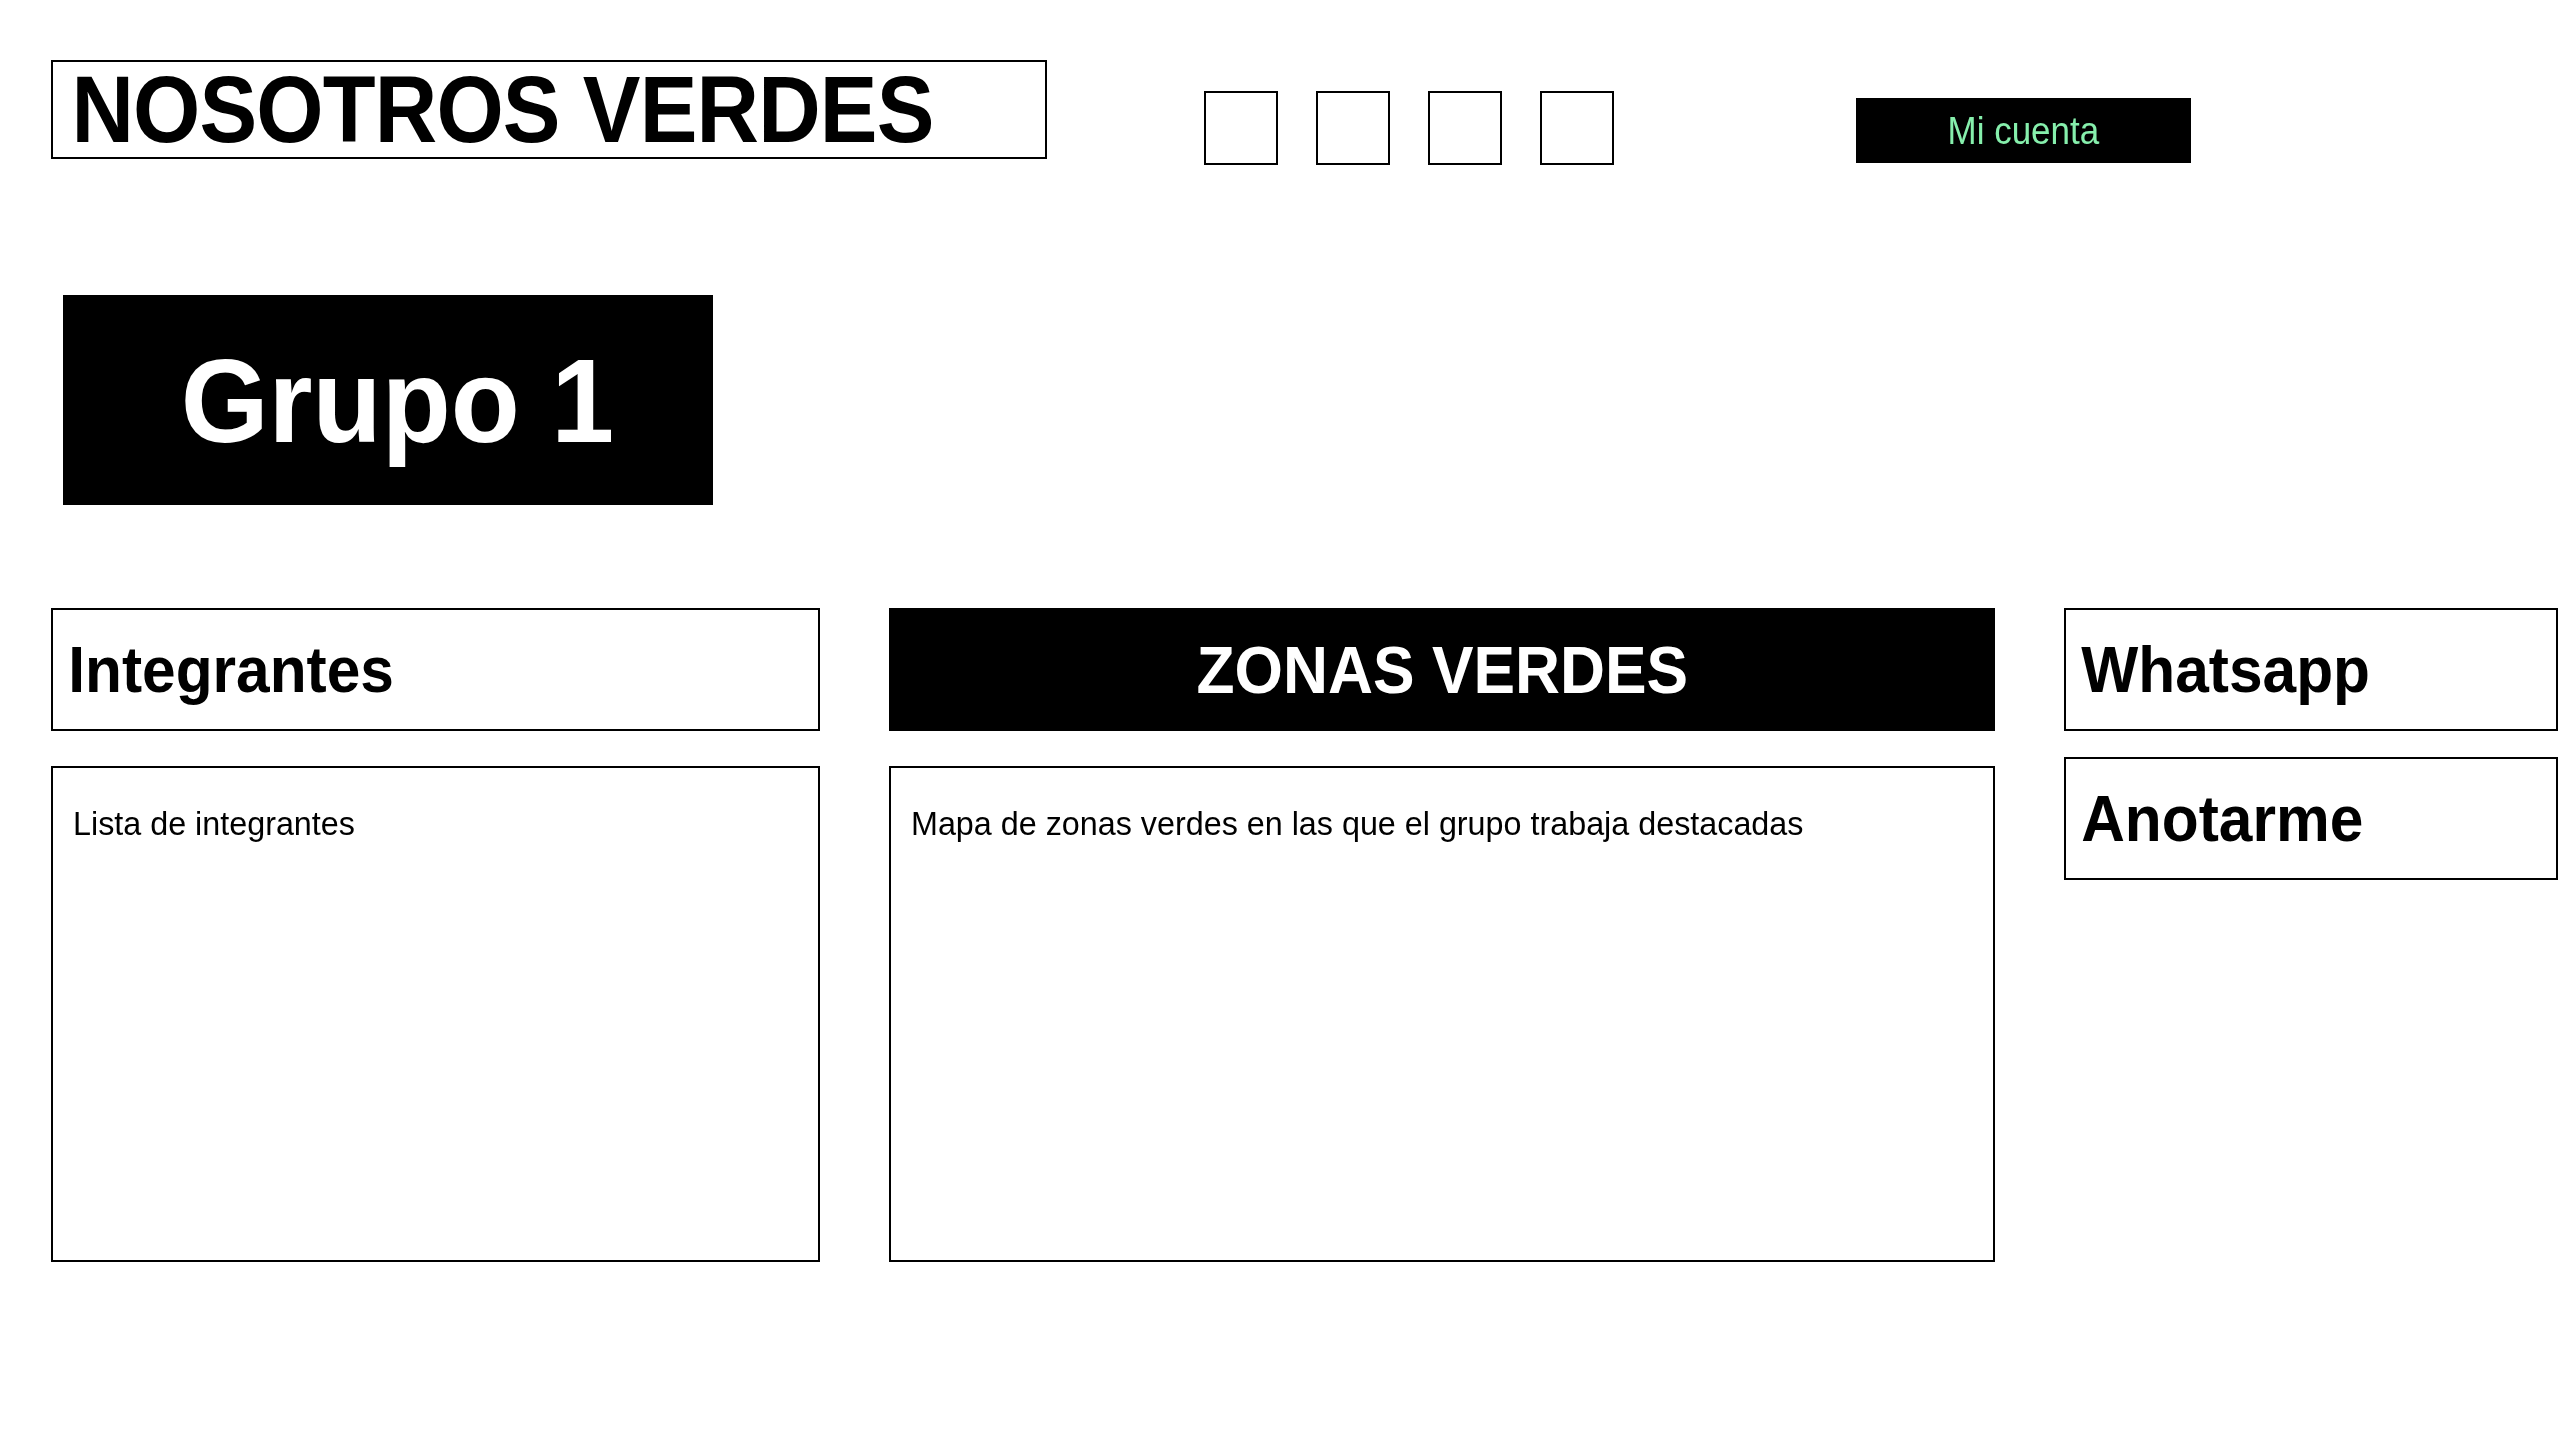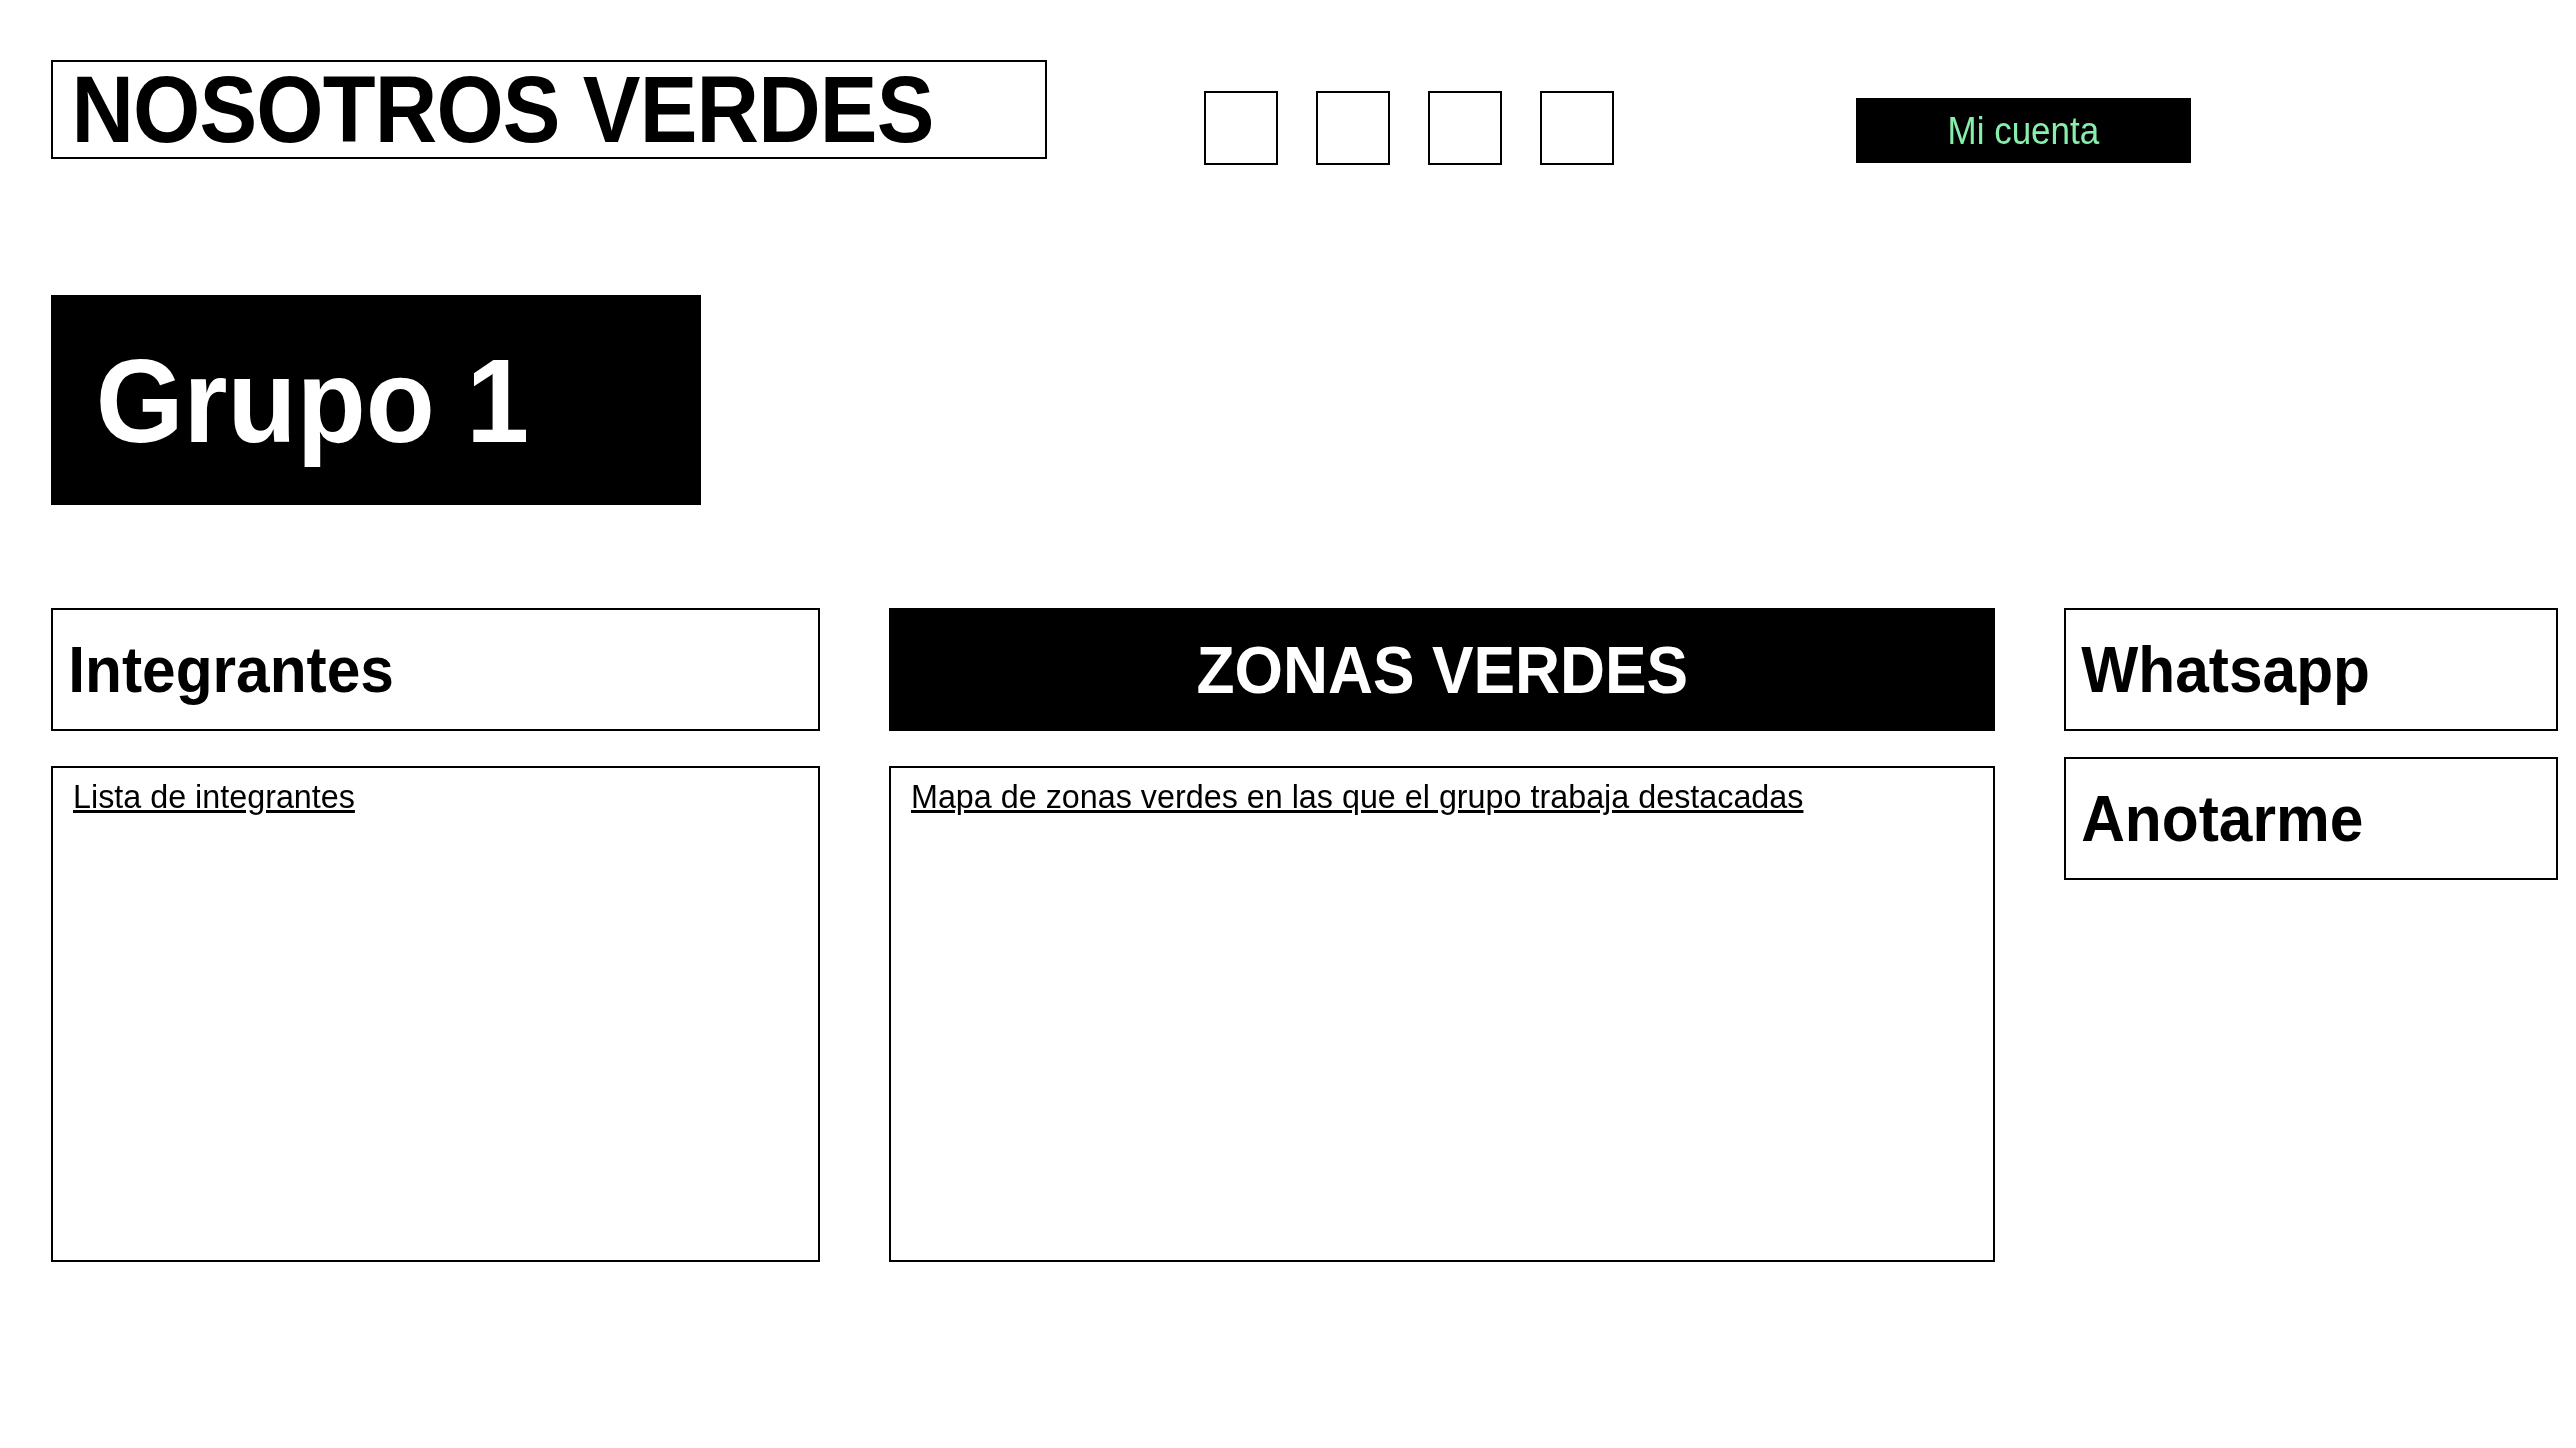--- a/index.html
+++ b/index.html
@@ -75,28 +75,29 @@
     font-weight: normal;
     font-size: 38px;
     line-height: 1;
     transform: scaleX(0.92);
     white-space: nowrap;
   }
 
   
   .group-banner {
     position: absolute;
-    left: 51px;
+    left: 63px;
     top: 295px;
     width: 650px;
     height: 210px;
     background: #000;
     display: flex;
     align-items: center;
     box-sizing: border-box;
+    justify-content: center;
   }
   .group-banner span {
     font-family: "Liberation Sans Narrow", "Liberation Sans", sans-serif;
     font-weight: bold;
     font-size: 119px;
     line-height: 1;
     color: #fff;
     padding-left: 47px;
     transform: scaleX(0.95);
     transform-origin: left center;
@@ -119,22 +120,21 @@
     padding-left: 16.3px;
     transform: scaleX(0.93);
     transform-origin: left center;
     white-space: nowrap;
   }
 
   .panel-body {
     border: 2.7px solid #000;
     box-sizing: border-box;
     background: #fff;
-    padding: 9px 20px;
-    text-decoration: underline;
+    padding: 36px 20px;
   }
   .panel-body .body-text {
     font-family: "Liberation Sans Narrow", "Liberation Sans", sans-serif;
     font-weight: normal;
     font-size: 34px;
     line-height: 1.15;
     transform: scaleX(0.95);
     transform-origin: left top;
     white-space: nowrap;
     display: block;

